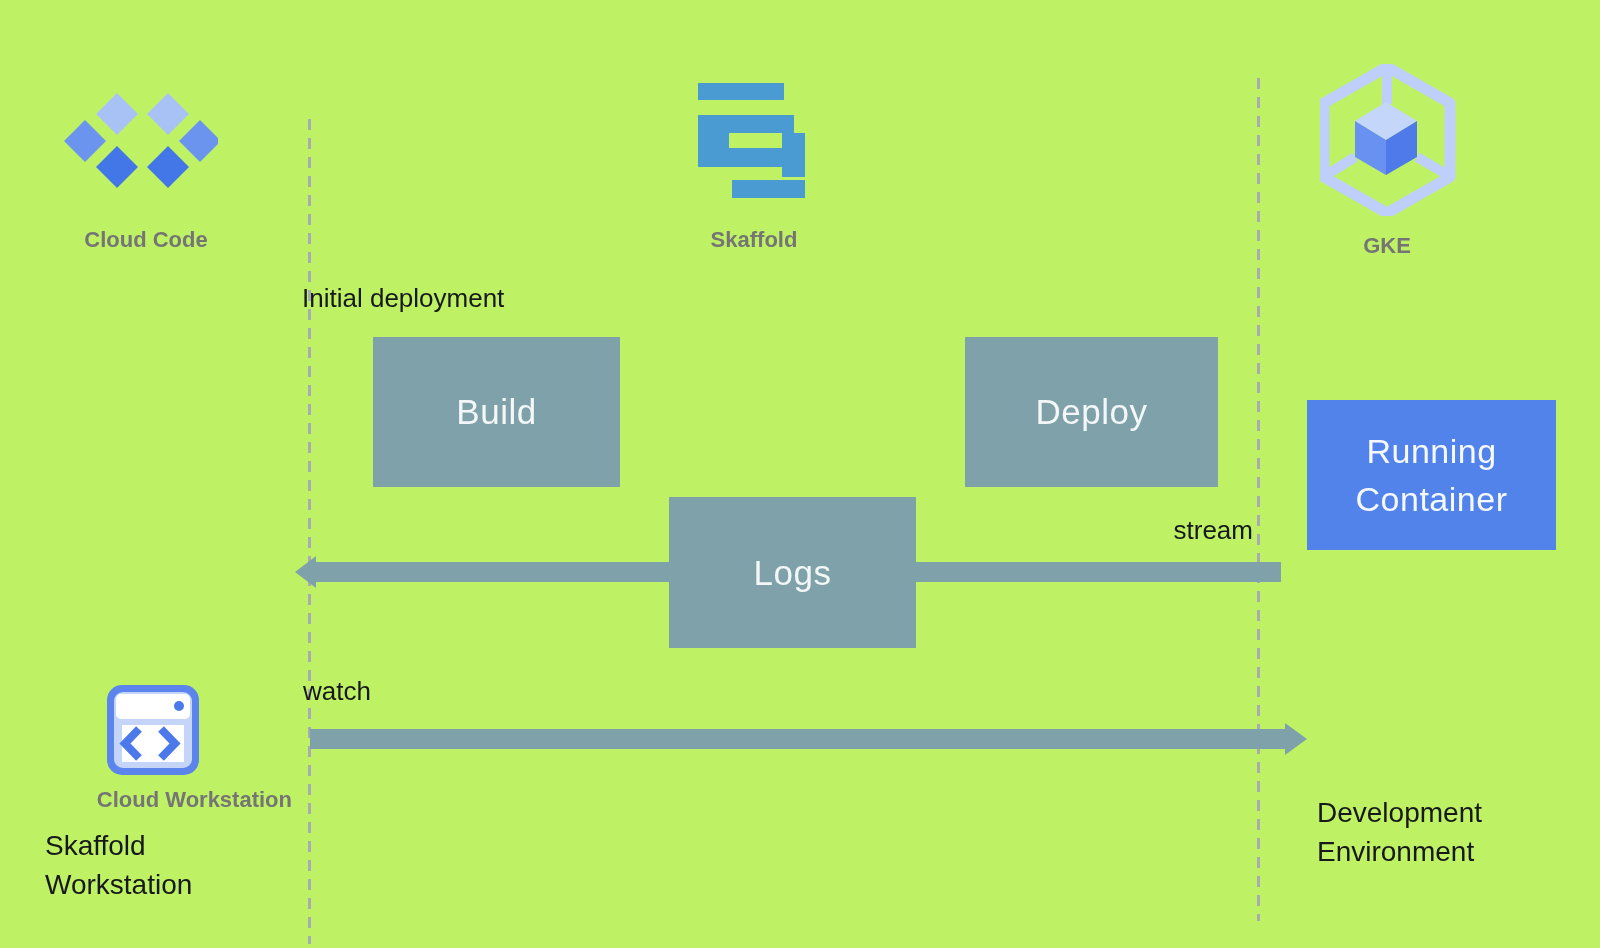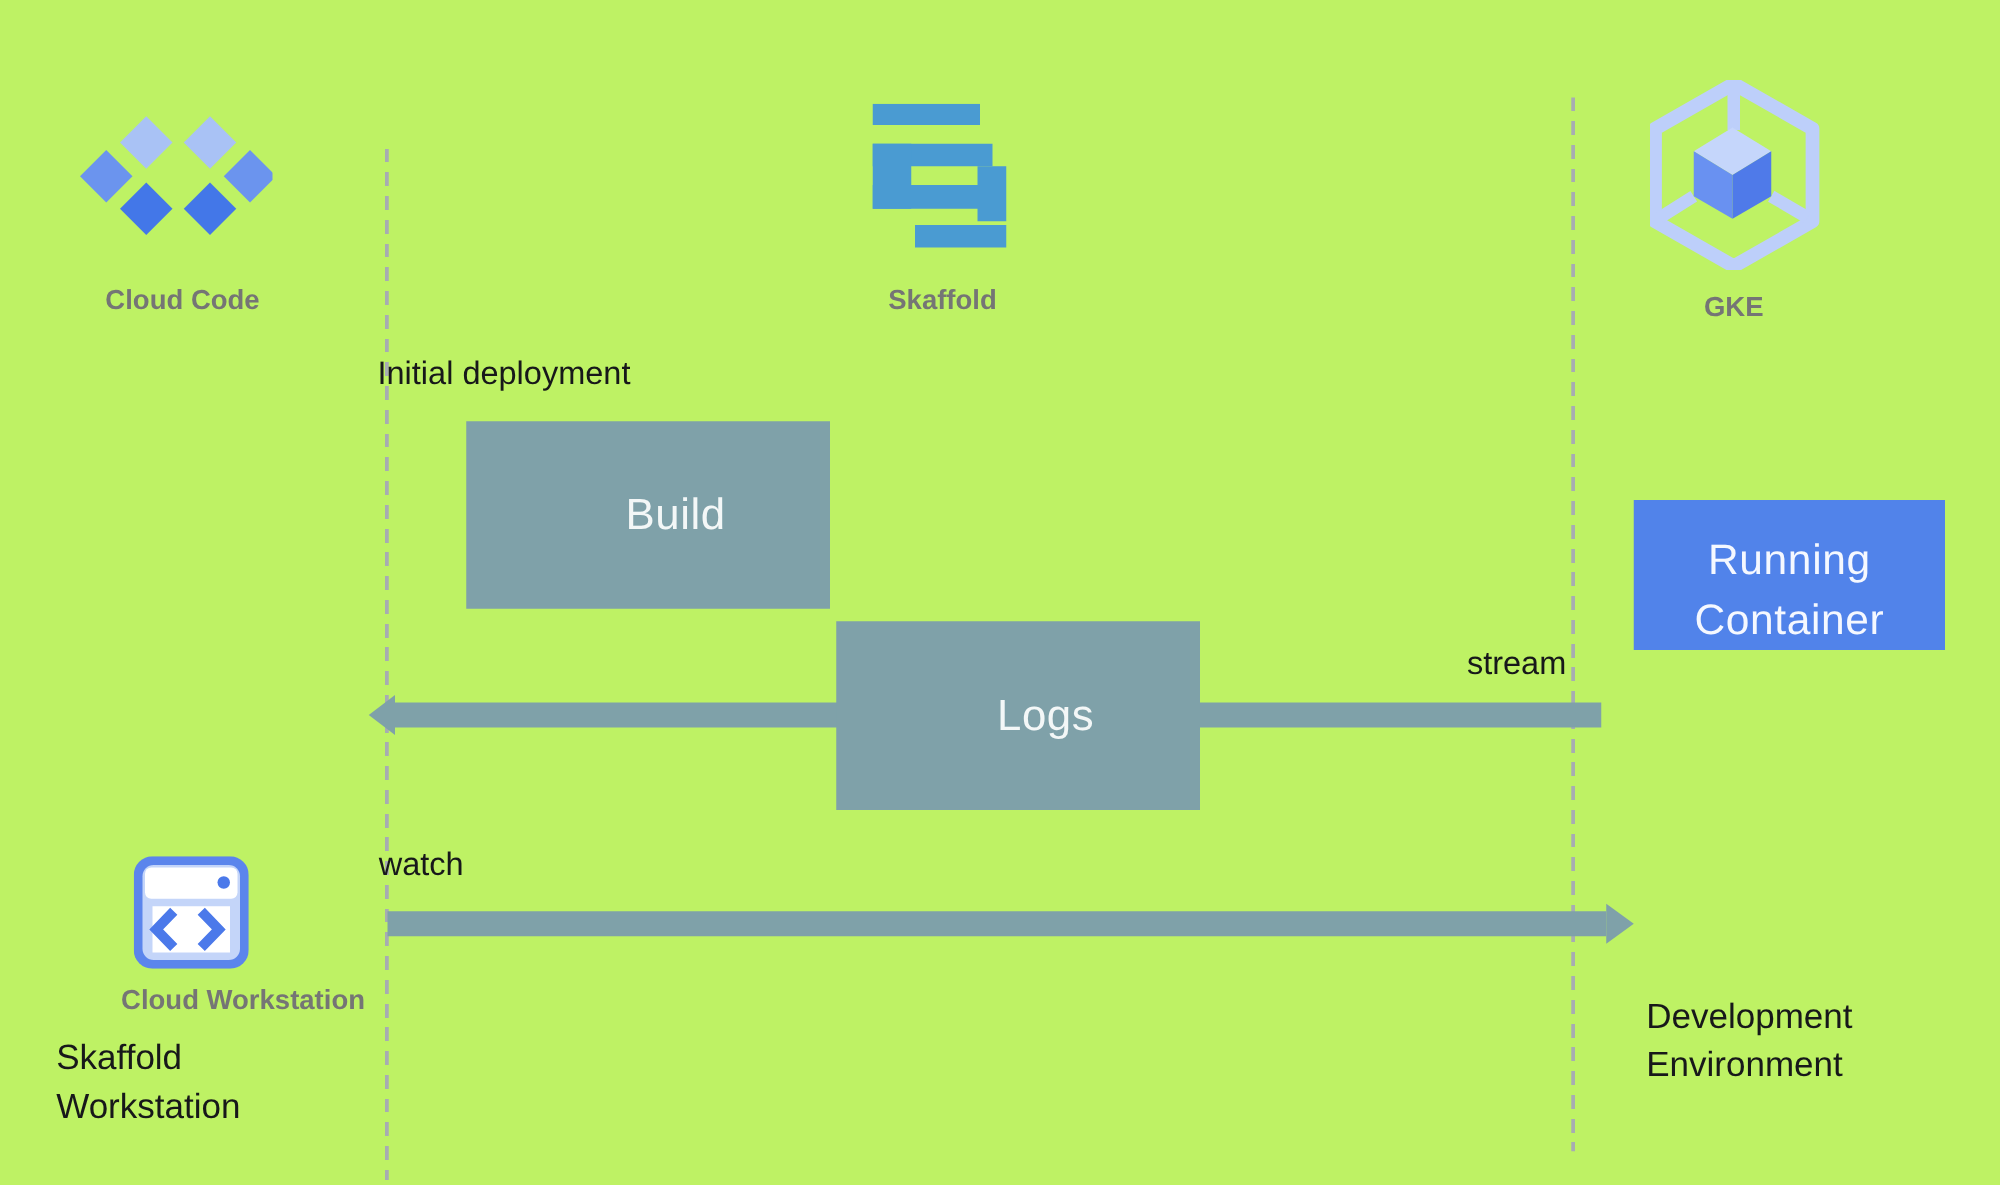--- a/index.html
+++ b/index.html
@@ -11,21 +11,21 @@
   
   .divider{
     width:3px;
     background:repeating-linear-gradient(to bottom,#a7acb2 0 11px,transparent 11px 19px);
   }
   
   .box{
     display:flex;align-items:center;justify-content:center;text-align:center;
     color:#f3f7f7;font-weight:400;letter-spacing:0.5px;
   }
-  .teal{background:#7fa1a9;font-size:35px;padding-left:44px;}
+  .teal{background:#7fa1a9;font-size:35px;}
   .blue{background:#5183ea;font-size:36px;color:#f5f8ff;}
   .two-line{line-height:48px;font-size:34px;}
   
   .shaft{background:#7fa1a9;height:20px;}
   .head-left{
     width:0;height:0;border-top:16px solid transparent;border-bottom:16px solid transparent;
     border-right:21px solid #7fa1a9;
   }
   .head-right{
     width:0;height:0;border-top:16px solid transparent;border-bottom:16px solid transparent;
@@ -88,22 +88,25 @@
     <div class="abs shaft" style="left:310px;top:729px;width:975px;"></div>
     <div class="abs head-right" style="left:1285px;top:723px;"></div>
   </div>
 
 
   <div class="abs box teal z2" style="left:373px;top:337px;width:247px;height:150px;">
     <span>Build</span>
   </div>
 
 
+  <div class="abs box teal z2" style="left:965px;top:337px;width:253px;height:150px;">
+    <span>Deploy</span>
+  </div>
 
-  <div class="abs box blue two-line z2" style="left:1307px;top:400px;width:249px;height:120px;align-items:flex-end;">
+  <div class="abs box blue two-line z2" style="left:1307px;top:400px;width:249px;height:150px;">
     <span style="display:block;width:180px;">Running Container</span>
   </div>
 
   <div class="abs box teal z2" style="left:669px;top:497px;width:247px;height:151px;">
     <span>Logs</span>
   </div>
 
 
   <div class="abs flow-label z3" style="left:1100px;top:515px;width:153px;text-align:right;">stream</div>
   <div class="abs flow-label z3" style="left:303px;top:676px;">watch</div>

